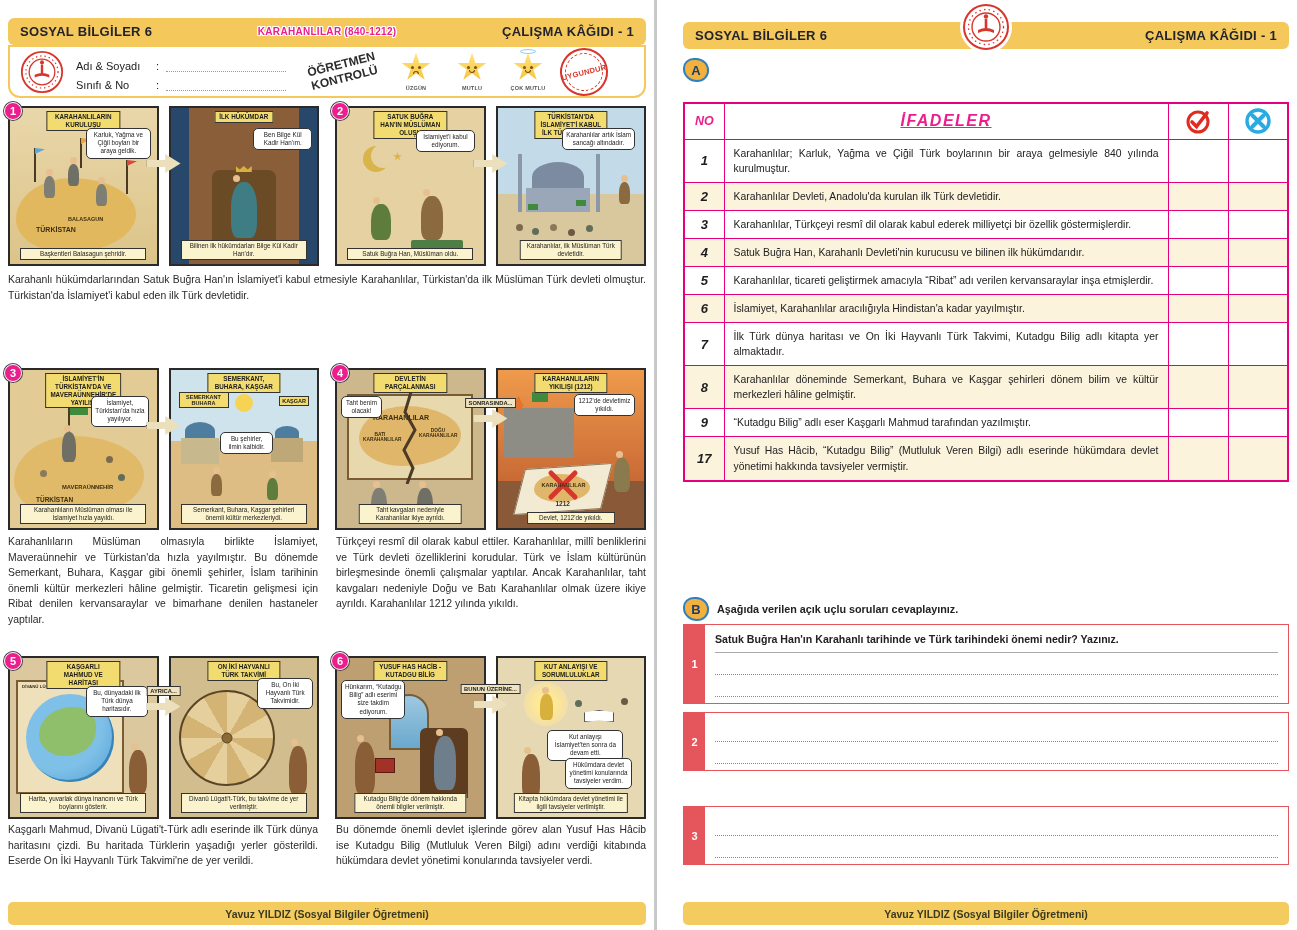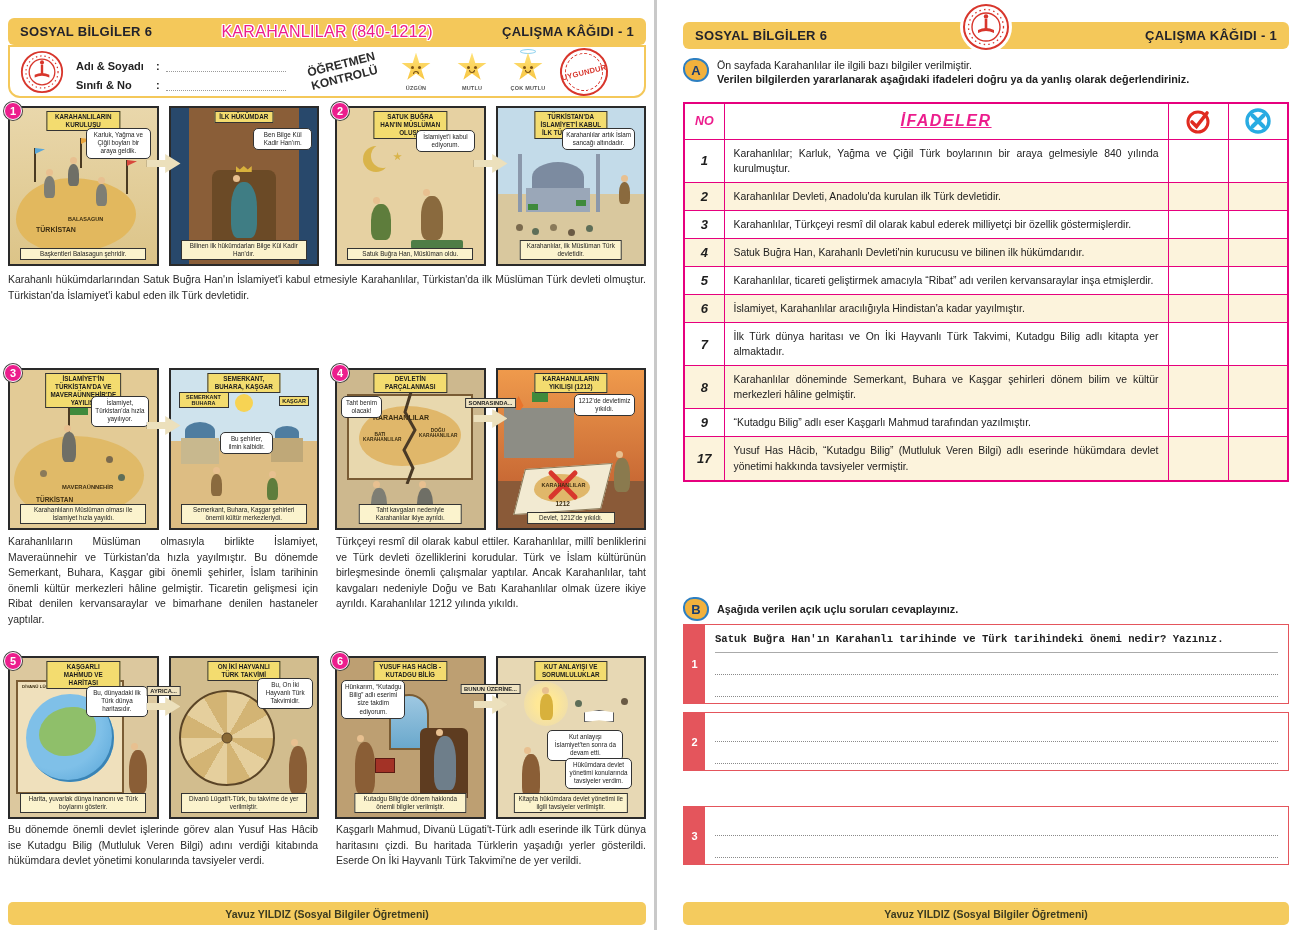--- a/index.html
+++ b/index.html
@@ -5,30 +5,30 @@
   * { margin:0; padding:0; box-sizing:border-box; }
   html,body { width:1297px; height:930px; background:#fff; font-family:"Liberation Sans","DejaVu Sans",sans-serif; color:#222; }
   body { position:relative; overflow:hidden; }
 
   .page-divider { position:absolute; left:654px; top:0; width:3px; height:930px; background:#c9c9c9; }
 
   
   .hdr-bar { position:absolute; height:27px; background:#f4c85a; border-radius:6px; display:flex; align-items:center; justify-content:space-between; padding:0 12px; }
   .hdr-course { font-weight:bold; font-size:13px; color:#23232b; letter-spacing:.3px; }
   .hdr-sheet { font-weight:bold; font-size:13px; color:#23232b; letter-spacing:.3px; }
-  .hdr-unit { font-weight:normal; font-size:16px; color:#ec1d8d; letter-spacing:.3px;
+  .hdr-unit { font-weight:bold; font-size:10px; color:#ec1d8d; letter-spacing:.3px;
     text-shadow:-1px 0 #fff,1px 0 #fff,0 -1px #fff,0 1px #fff,-1px -1px #fff,1px 1px #fff,1px -1px #fff,-1px 1px #fff; }
   .footer-bar { position:absolute; height:23px; background:#f4cb5e; border-radius:5px; display:flex; align-items:center; justify-content:center; font-weight:bold; font-size:10.5px; color:#3a3a20; }
 
   
   .page-left { position:absolute; left:8px; top:0; width:638px; height:930px; }
   .lp-hdr { left:0; right:0; top:18px; }
   .lp-info { position:absolute; left:0; right:0; top:45px; height:53px; border:2px solid #f4c85a; border-radius:0 0 12px 12px; background:#fff; display:flex; align-items:center; }
   .meb-logo { width:44px; height:44px; margin-left:10px; flex:0 0 auto; }
-  .info-fields { margin-left:12px; width:210px; font-size:11px; font-weight:bold; color:#222; }
+  .info-fields { margin-left:12px; width:210px; font-size:11px; font-weight:normal; color:#222; }
   .info-row { display:flex; align-items:flex-end; height:19px; }
   .info-label { width:80px; }
   .info-colon { width:10px; }
   .dotline { flex:1; border-bottom:1.5px dotted #9a9a9a; height:14px; }
   .teacher-ctl { transform:rotate(-14deg); font-weight:bold; font-size:12px; color:#2b2b2b; white-space:pre-line; text-align:center; line-height:1.15; margin-left:14px; width:86px; }
   .stars { display:flex; gap:16px; margin-left:10px; }
   .star-unit { display:flex; flex-direction:column; align-items:center; width:40px; }
   .star { position:relative; width:30px; height:30px; }
   .star-shape { width:30px; height:30px; background:linear-gradient(#ffe27a,#f7c33c); clip-path:polygon(50% 0%,61% 35%,98% 35%,68% 57%,79% 91%,50% 70%,21% 91%,32% 57%,2% 35%,39% 35%); }
   .eyes { position:absolute; top:13px; left:10px; width:3px; height:3px; border-radius:50%; background:#7a5216; box-shadow:7px 0 0 #7a5216; }
@@ -108,21 +108,21 @@
   th.th-no { width:40px; color:#ec1d8d; font-style:italic; font-size:12.5px;margin-left:28px; }
   th.th-st { color:#ec1d8d; font-style:italic; font-size:16px; letter-spacing:1.5px;text-decoration:underline; }
   th.th-ic { width:60px; height:36px; text-align:center; vertical-align:middle; }
   td.no { text-align:center; font-weight:bold; font-style:italic; font-size:13px; color:#1e1e1e; }
   td.stmt { font-size:10.4px; line-height:1.45; padding:6px 9px; text-align:justify; color:#222; }
   tr.alt { background:#fcf3dc; }
   td.mark { width:60px; }
 
   .qblock { position:absolute; left:0; right:0; border:1.5px solid #e4555c; background:#fff; }
   .qnum { position:absolute; left:0; top:0; bottom:0; width:21px; background:#e4555c; color:#fff; font-weight:bold; font-size:11px; display:flex; align-items:center; justify-content:center; }
-  .qcontent { margin-left:21px; padding:7px 10px 6px;font-family:Liberation Mono, monospace; }
+  .qcontent { margin-left:21px; padding:7px 10px 6px; }
   .qtext { font-weight:bold; font-size:10.6px; line-height:1.45; color:#222; padding-bottom:5px; border-bottom:1px solid #aaa; }
   .ansline { height:22px; border-bottom:1.5px dotted #8a8a8a; }
 
   .svg-ic { display:block; margin:0 auto; }
 </style>
 </head>
 <body>
 
 <div class="page-divider"></div>
 
@@ -393,22 +393,22 @@
         <div class="crowd-dot" style="right:62px;top:42px;background:#5e6e58;"></div>
         <div class="fig" style="left:24px;top:96px;width:18px;height:44px;background:#8a5e36;"></div>
         <div class="bubble" style="left:34%;top:72px;width:52%;">Kut anlayışı İslamiyet'ten sonra da devam etti.</div>
         <div class="bubble" style="left:46%;top:100px;width:46%;">Hükümdara devlet yönetimi konularında tavsiyeler verdim.</div>
         <div class="caption" style="width:78%;">Kitapta hükümdara devlet yönetimi ile ilgili tavsiyeler verilmiştir.</div>
       </div>
     </div>
   </div>
 
   <div class="para-row" style="top:822px;">
+    <p class="para">Kaşgarlı Mahmud, Divanü Lügati't-Türk adlı eserinde ilk Türk dünya haritasını çizdi. Bu haritada Türklerin yaşadığı yerler gösterildi. Eserde On İki Hayvanlı Türk Takvimi'ne de yer verildi.</p>
     <p class="para">Bu dönemde önemli devlet işlerinde görev alan Yusuf Has Hâcib ise Kutadgu Bilig (Mutluluk Veren Bilgi) adını verdiği kitabında hükümdara devlet yönetimi konularında tavsiyeler verdi.</p>
-    <p class="para">Kaşgarlı Mahmud, Divanü Lügati't-Türk adlı eserinde ilk Türk dünya haritasını çizdi. Bu haritada Türklerin yaşadığı yerler gösterildi. Eserde On İki Hayvanlı Türk Takvimi'ne de yer verildi.</p>
   </div>
 
   <div class="footer-bar" style="left:0;right:0;top:902px;">
     <span>Yavuz YILDIZ (Sosyal Bilgiler Öğretmeni)</span>
   </div>
 </div>
 
 <div class="page-right">
 
   <svg class="rp-logo" viewBox="0 0 48 48">
@@ -420,24 +420,20 @@
     <circle cx="24" cy="13.5" r="2.2" fill="#d8362c"></circle>
   </svg>
 
   <div class="hdr-bar rp-hdr">
     <span class="hdr-course">SOSYAL BİLGİLER 6</span>
     <span class="hdr-sheet">ÇALIŞMA KÂĞIDI - 1</span>
   </div>
 
   <div class="section-head" style="top:58px;">
     <div class="badge">A</div>
-    <div class="sec-lines">
-      <div class="sec-line1">Ön sayfada Karahanlılar ile ilgili bazı bilgiler verilmiştir.</div>
-      <div class="sec-line2">Verilen bilgilerden yararlanarak aşağıdaki ifadeleri doğru ya da yanlış olarak değerlendiriniz.</div>
-    </div>
   </div>
 
   <table class="tf">
     <thead>
       <tr>
         <th class="th-no">NO</th>
         <th class="th-st">İFADELER</th>
         <th class="th-ic">
           <svg class="svg-ic" width="28" height="28" viewBox="0 0 28 28">
               <circle cx="14" cy="15" r="10" fill="none" stroke="#e02b20" stroke-width="3"></circle>

